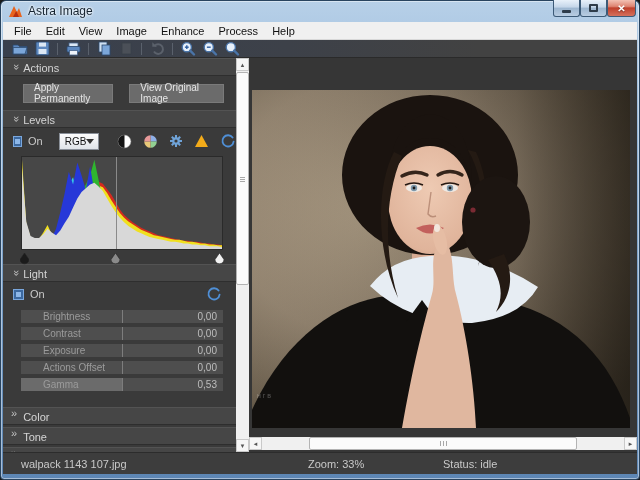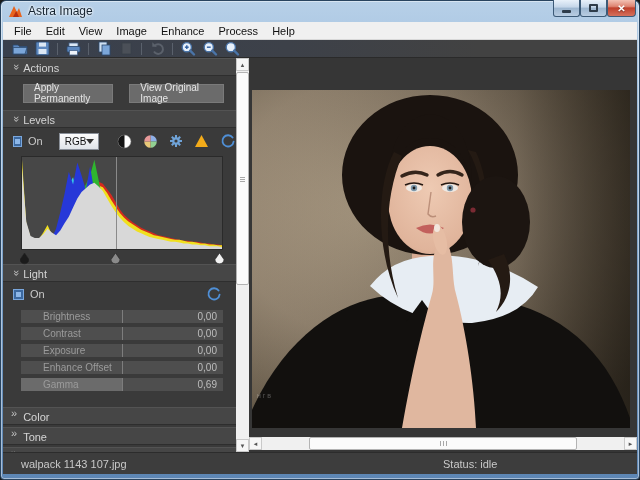--- a/index.html
+++ b/index.html
@@ -301,28 +301,28 @@
             <span class="lbl">Contrast</span>
             <span class="val">0,00</span>
           </div>
           <div class="slider">
             <span class="divider"></span>
             <span class="lbl">Exposure</span>
             <span class="val">0,00</span>
           </div>
           <div class="slider">
             <span class="divider"></span>
-            <span class="lbl">Enhance Offset</span>
+            <span class="lbl">Actions Offset</span>
             <span class="val">0,00</span>
           </div>
           <div class="slider">
             <span class="fill" style="width:50%"></span>
             <span class="divider"></span>
             <span class="lbl">Gamma</span>
-            <span class="val">0,69</span>
+            <span class="val">0,53</span>
           </div>
         </div>
 
         <div class="collapsed-gap"></div>
         <div class="sec-header sec-collapsed">
           <span class="chev">»</span>
           <span>Color</span>
         </div>
         <div class="sec-header sec-collapsed">
           <span class="chev">»</span>
@@ -422,16 +422,17 @@
             </div>
           <div class="sb-btn" id="hs-right">
               <span>►</span>
             </div>
         </div>
       </div>
     </div>
 
     <div id="statusbar">
       <span class="status-item" id="st-file">walpack 1143 107.jpg</span>
+      <span class="status-item" id="st-zoom">Zoom: 33%</span>
       <span class="status-item" id="st-status">Status: idle</span>
     </div>
   </div>
 </div>
 
 </body></html>

